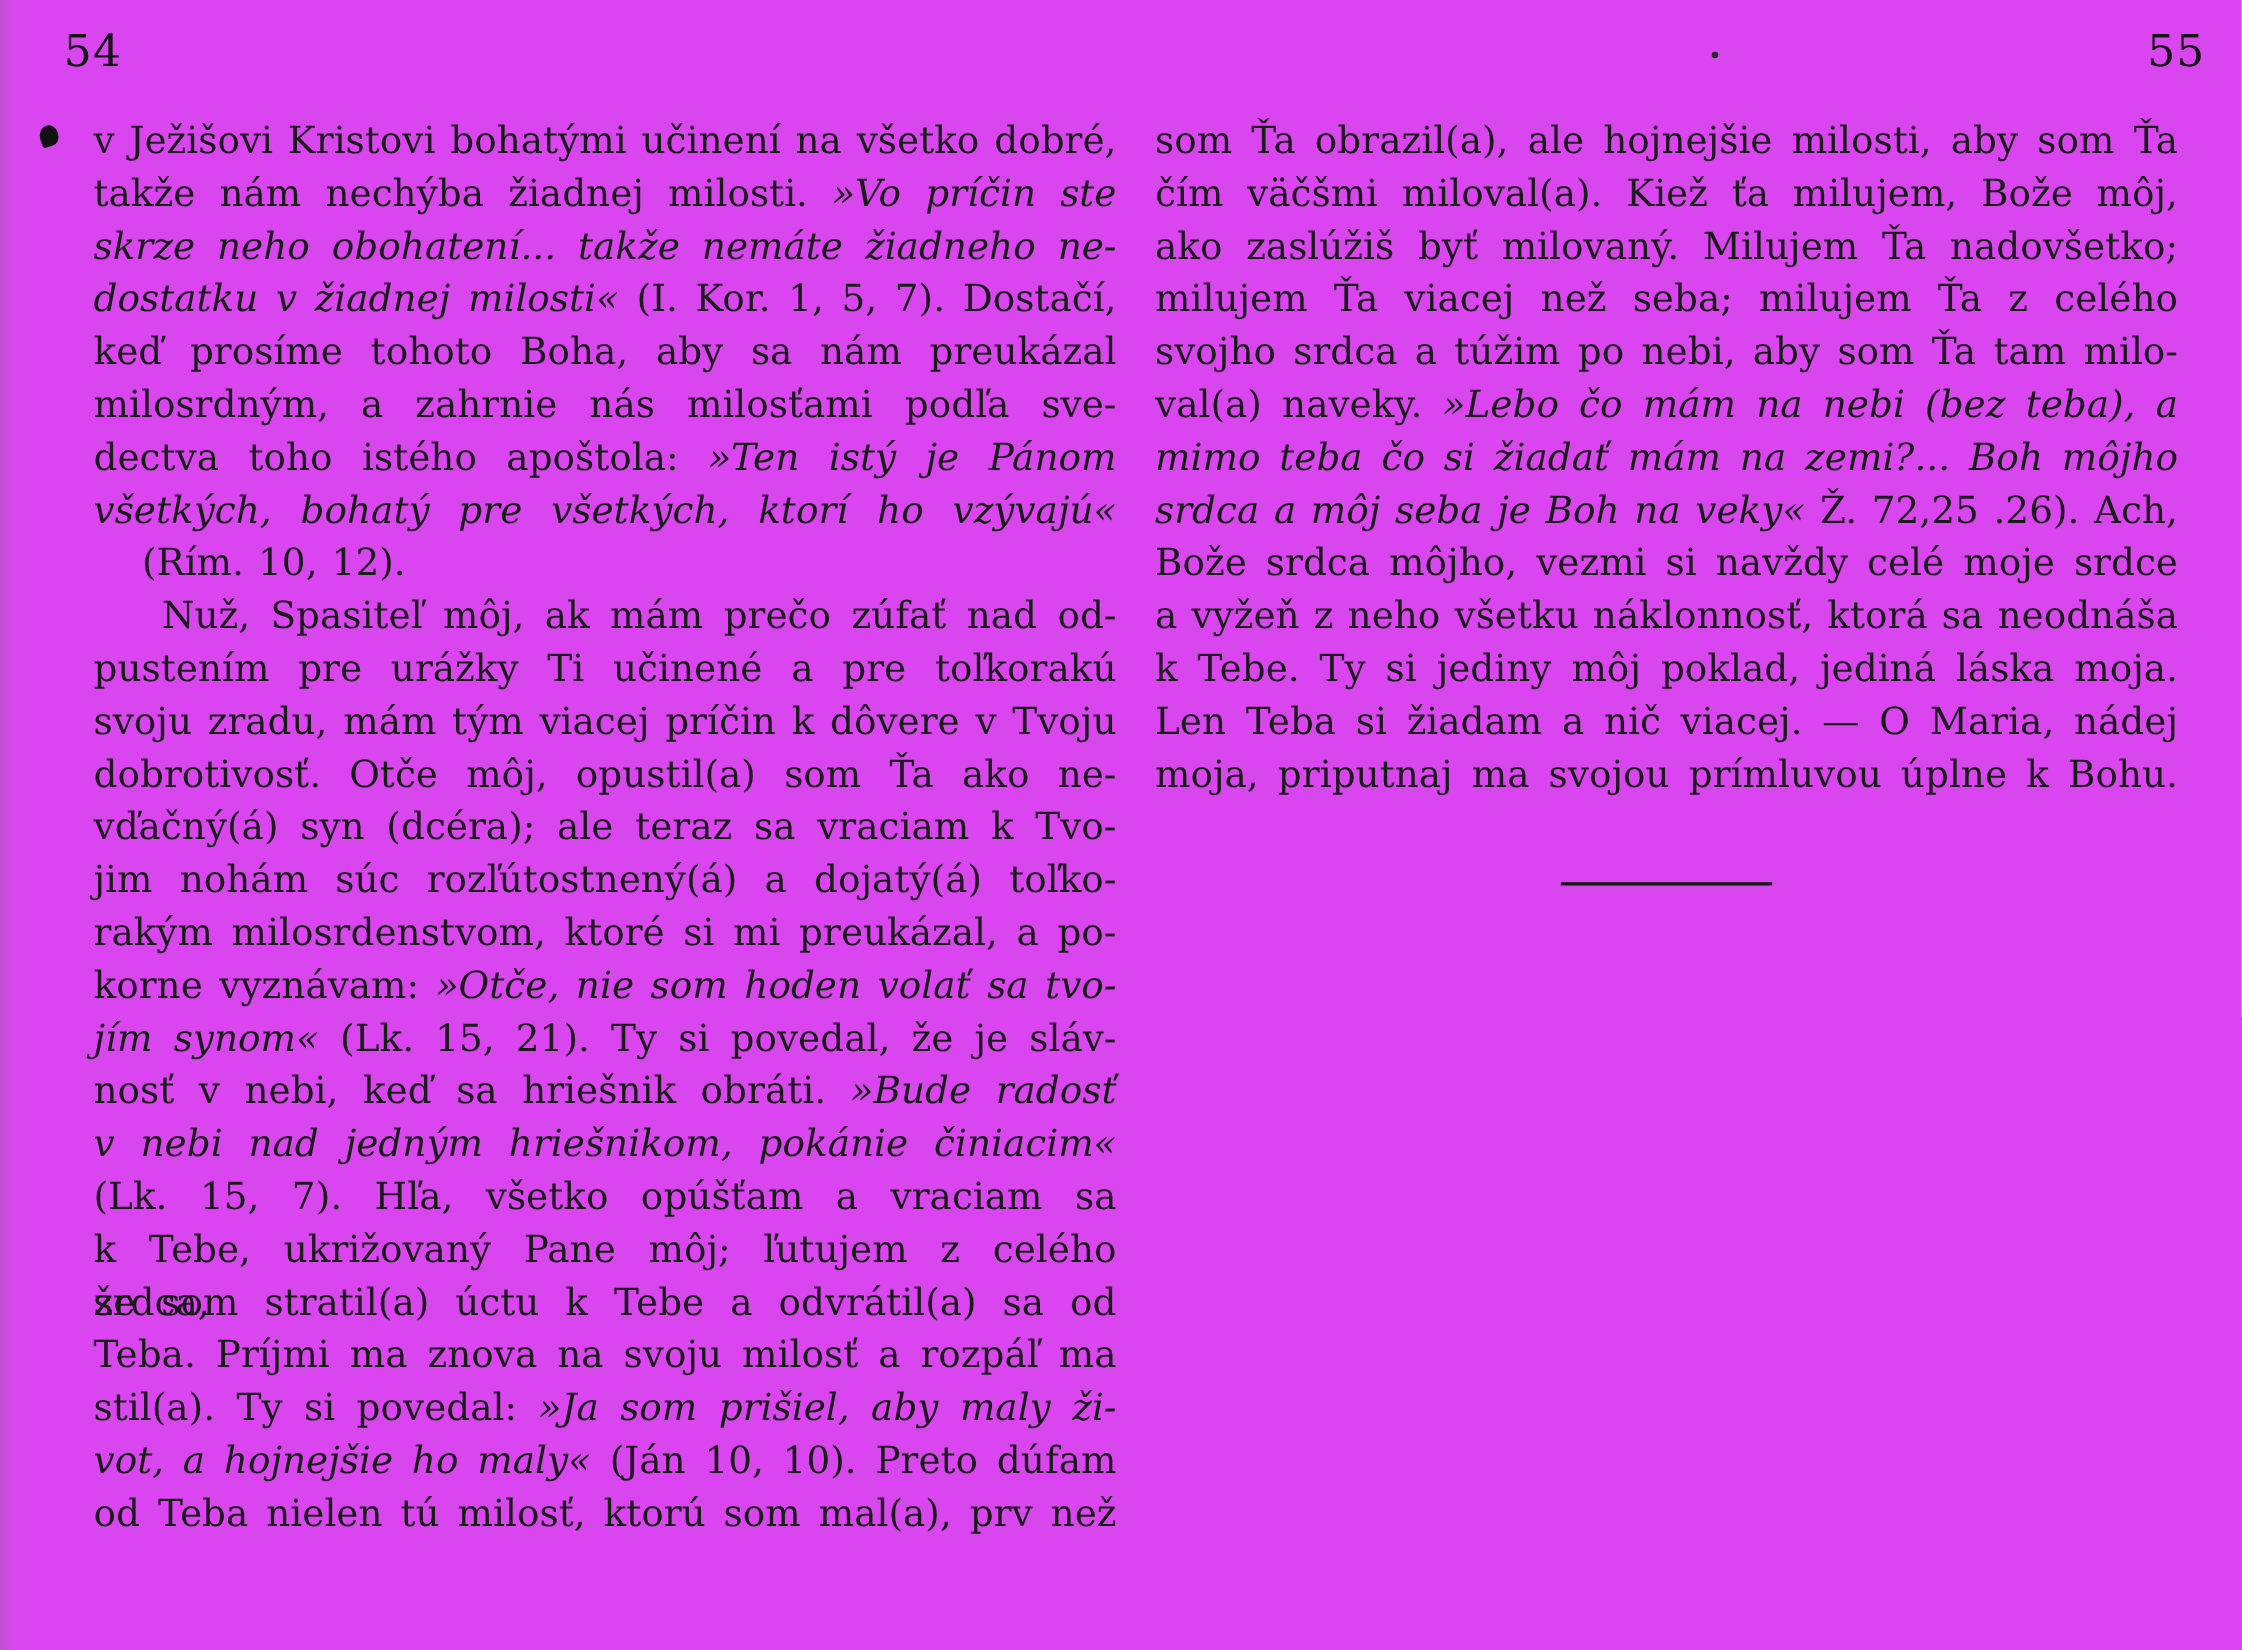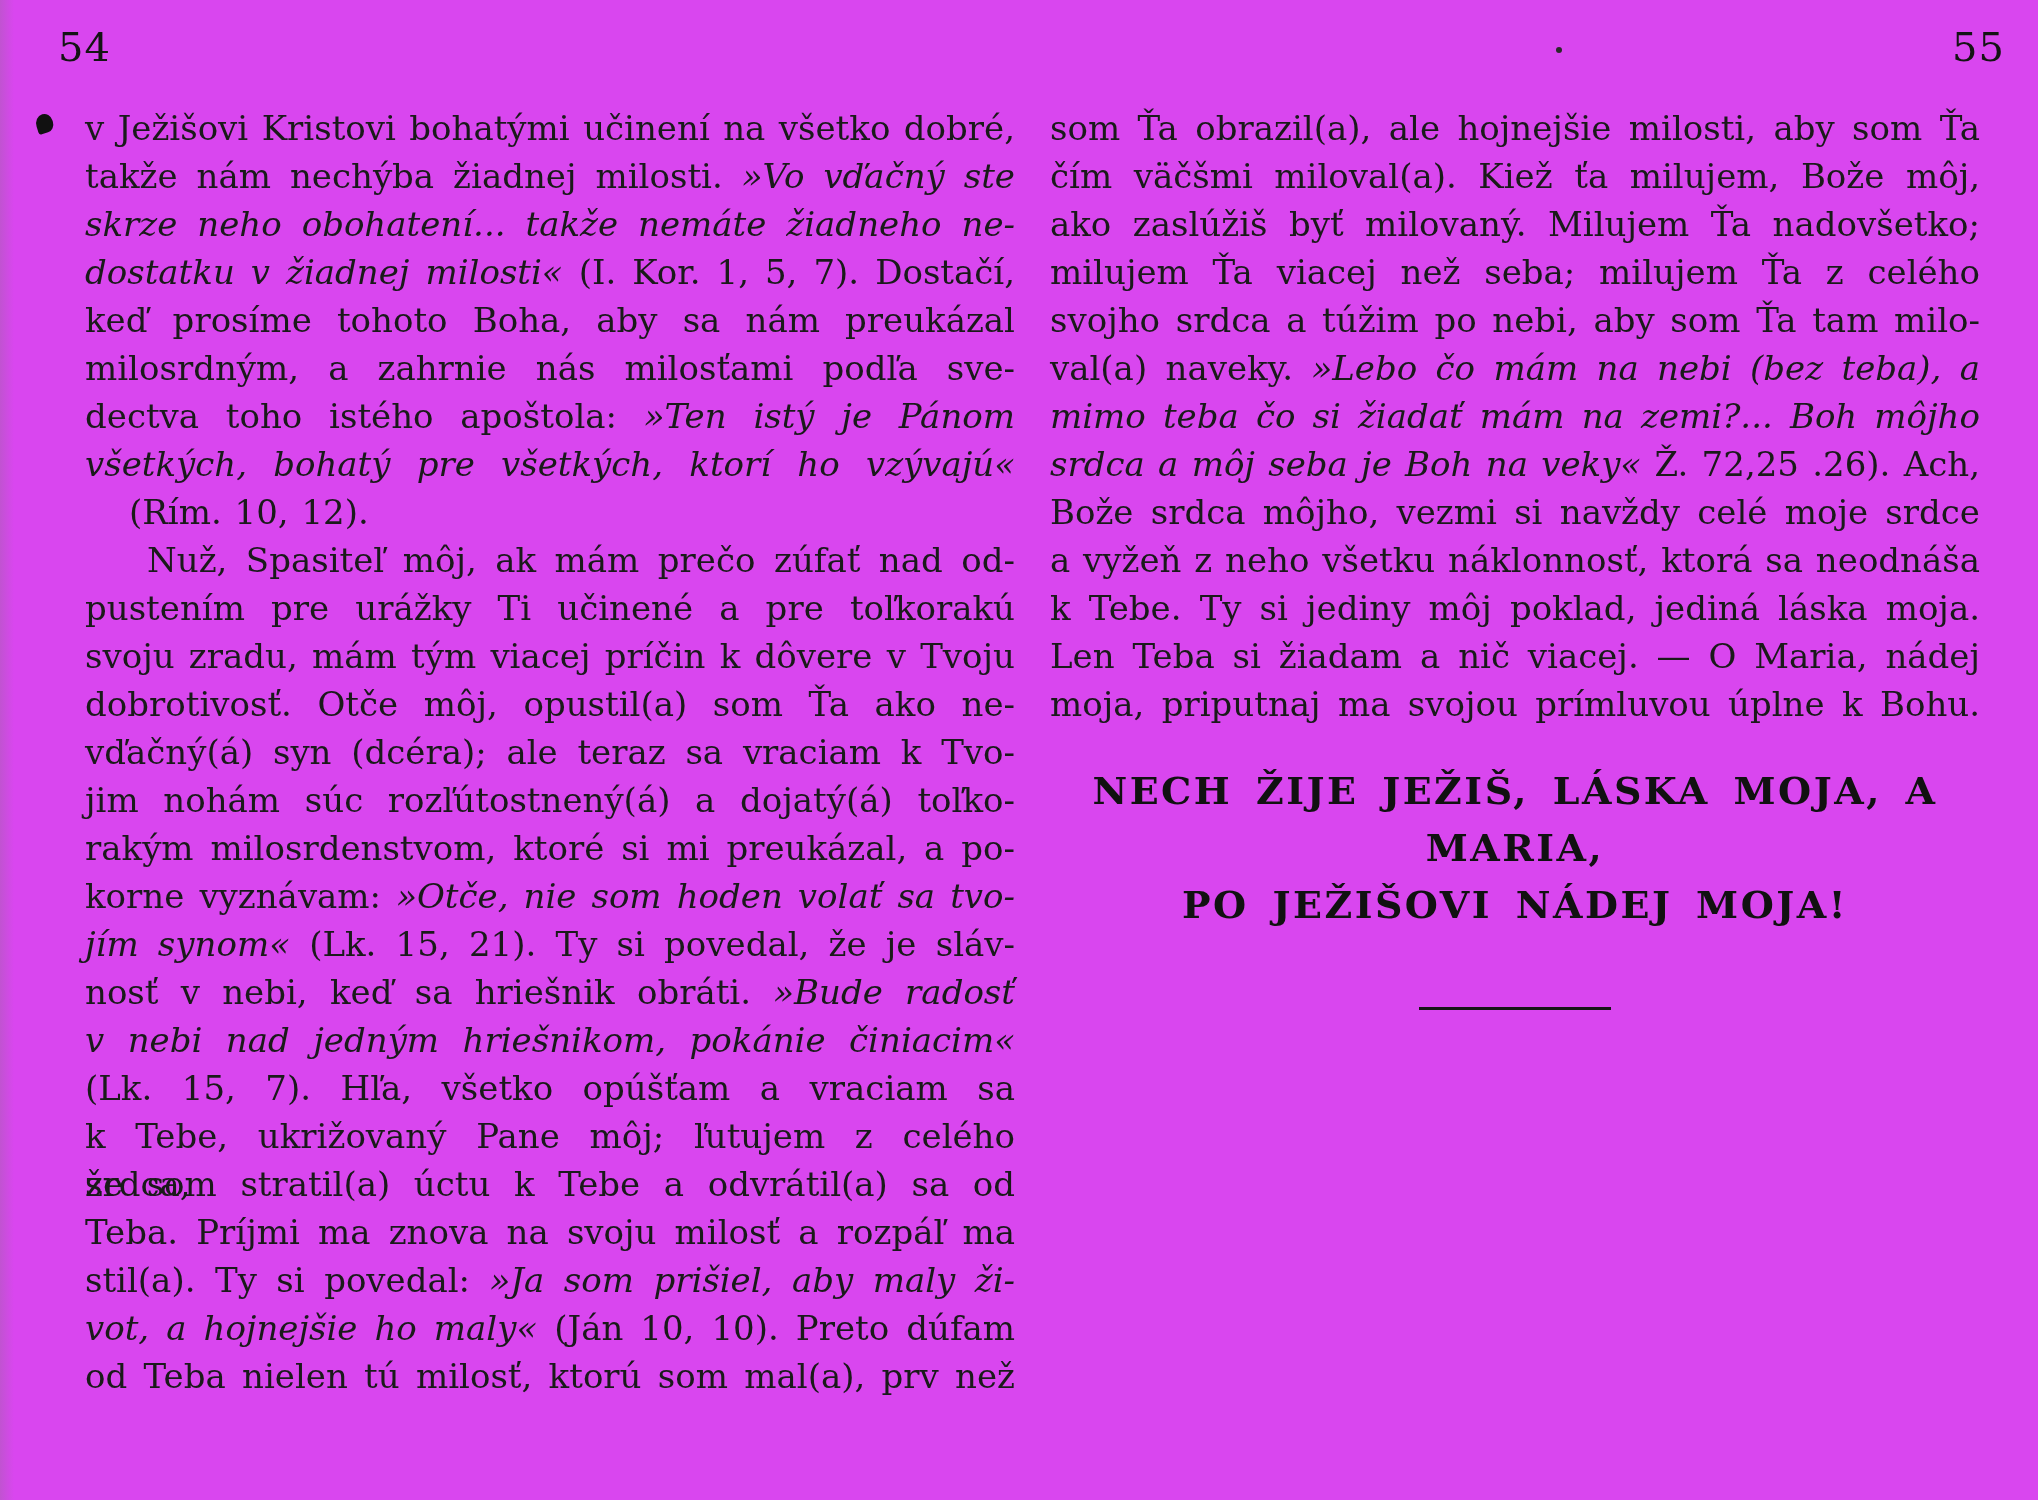--- a/index.html
+++ b/index.html
@@ -70,21 +70,21 @@
 <div class="page">
 
   <span class="pagenum left">54</span>
   <span class="pagenum right">55</span>
 
   <span class="ink-blot"></span>
   <span class="scan-dot"></span>
 
   <div class="col left">
       <div class="tline"><span class="rm">v Ježišovi Kristovi bohatými učinení na všetko dobré,</span></div>
-      <div class="tline"><span class="rm">takže nám nechýba žiadnej milosti. </span><span class="it">»Vo vďačný ste</span></div>
+      <div class="tline"><span class="rm">takže nám nechýba žiadnej milosti. </span><span class="it">»Vo príčin ste</span></div>
       <div class="tline"><span class="it">skrze neho obohatení... takže nemáte žiadneho ne-</span></div>
       <div class="tline"><span class="it">dostatku v žiadnej milosti«</span><span class="rm"> (I. Kor. 1, 5, 7). Dostačí,</span></div>
       <div class="tline"><span class="rm">keď prosíme tohoto Boha, aby sa nám preukázal</span></div>
       <div class="tline"><span class="rm">milosrdným, a zahrnie nás milosťami podľa sve-</span></div>
       <div class="tline"><span class="rm">dectva toho istého apoštola: </span><span class="it">»Ten istý je Pánom</span></div>
       <div class="tline"><span class="it">všetkých, bohatý pre všetkých, ktorí ho vzývajú«</span></div>
       <div class="tline noj"><span class="rm">(Rím. 10, 12).</span></div>
       <div class="tline indent"><span class="rm">Nuž, Spasiteľ môj, ak mám prečo zúfať nad od-</span></div>
       <div class="tline"><span class="rm">pustením pre urážky Ti učinené a pre toľkorakú</span></div>
       <div class="tline"><span class="rm">svoju zradu, mám tým viacej príčin k dôvere v Tvoju</span></div>
@@ -114,20 +114,16 @@
         <div class="tline"><span class="rm">svojho srdca a túžim po nebi, aby som Ťa tam milo-</span></div>
         <div class="tline"><span class="rm">val(a) naveky. </span><span class="it">»Lebo čo mám na nebi (bez teba), a</span></div>
         <div class="tline"><span class="it">mimo teba čo si žiadať mám na zemi?... Boh môjho</span></div>
         <div class="tline"><span class="it">srdca a môj seba je Boh na veky«</span><span class="rm"> Ž. 72,25 .26). Ach,</span></div>
         <div class="tline"><span class="rm">Bože srdca môjho, vezmi si navždy celé moje srdce</span></div>
         <div class="tline"><span class="rm">a vyžeň z neho všetku náklonnosť, ktorá sa neodnáša</span></div>
         <div class="tline"><span class="rm">k Tebe. Ty si jediny môj poklad, jediná láska moja.</span></div>
         <div class="tline"><span class="rm">Len Teba si žiadam a nič viacej. — O Maria, nádej</span></div>
         <div class="tline"><span class="rm">moja, priputnaj ma svojou prímluvou úplne k Bohu.</span></div>
       </div>
-    <div class="heading">
-      <div>NECH ŽIJE JEŽIŠ, LÁSKA MOJA, A MARIA,</div>
-      <div>PO JEŽIŠOVI NÁDEJ MOJA!</div>
-    </div>
     <div class="divider"></div>
   </div>
 
 </div>
 
 </body></html>

